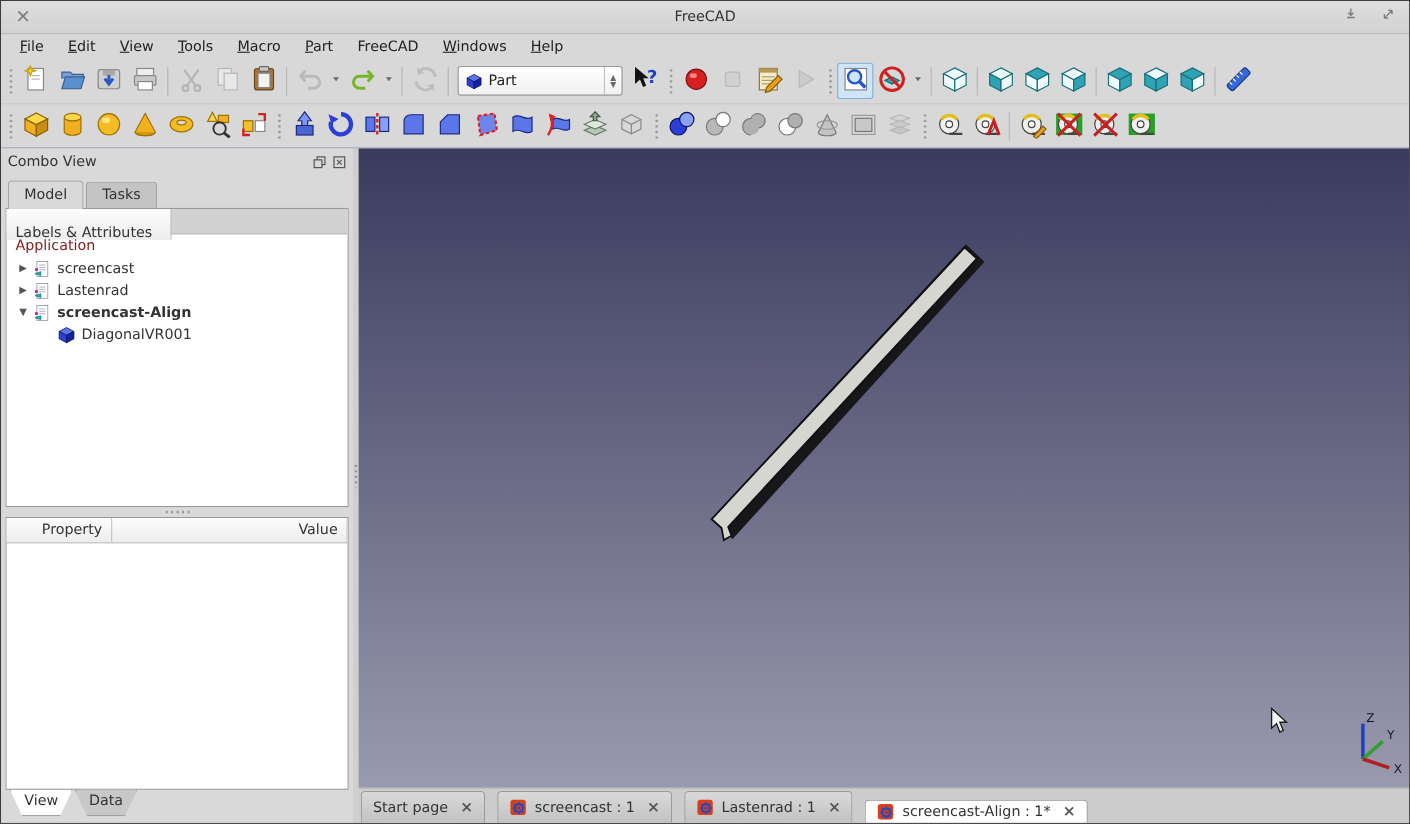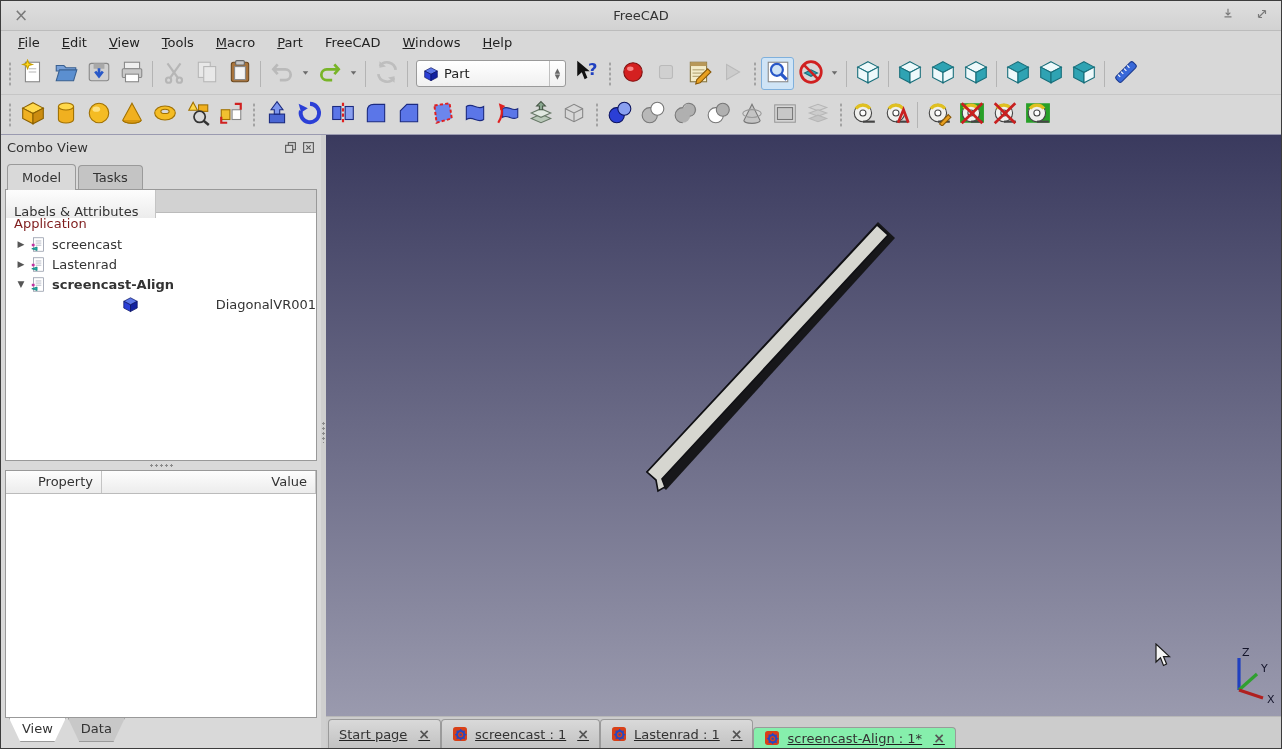--- a/index.html
+++ b/index.html
@@ -73,23 +73,23 @@
   .vsplit .grip { position:absolute; top:286px; width:3px; height:22px; background:radial-gradient(circle,#8a8a8a 1px,transparent 1.3px); background-size:3px 5px; }
 
   
   .right { flex:1 1 auto; display:flex; flex-direction:column; min-width:0; }
   .viewport { flex:1 1 auto; position:relative; overflow:hidden; }
   .viewport svg.scene { position:absolute; inset:0; }
   .axis-widget { position:absolute; right:4px; bottom:8px; }
   .axis-widget text { font-family:"DejaVu Sans",sans-serif; font-size:11px; fill:#14142a; }
   .cursor { position:absolute; left:828px; top:508px; }
 
-  .mdi-tabs { height:32px; flex:0 0 32px; background:#cccccc; border-top:1px solid #b8b8b8; display:flex; align-items:flex-end; padding:15px 0 0 2px; gap:0;text-decoration:underline; }
+  .mdi-tabs { height:32px; flex:0 0 32px; background:#cccccc; border-top:1px solid #b8b8b8; display:flex; align-items:flex-end; padding:15px 0 0 2px; gap:11px; }
   .mdi-tab { height:29px; display:flex; align-items:center; gap:7px; padding:0 10px; background:linear-gradient(#d9d9d9,#c2c2c2); border:1px solid #9a9a9a; border-bottom:none; border-radius:4px 4px 0 0; color:#333; }
-  .mdi-tab.active { background:#86efac; height:21px; }
+  .mdi-tab.active { background:#ffffff; height:21px; }
   .mdi-tab .ticon { display:flex; }
   .mdi-tab .close { color:#555; font-size:14px; font-weight:bold; padding-left:4px; }
 
   
   .statusbar { height:33px; flex:0 0 33px; background:#dcdcdc; border-top:1px solid #9a9a9a; position:relative; }
   .statusbar .dims { position:absolute; right:58px; top:0; line-height:32px; color:#333; }
   .statusbar .grip { position:absolute; right:3px; bottom:3px; }
 </style>
 </head>
 <body>
@@ -611,21 +611,21 @@
                     <rect x="5" y="2.5" width="14" height="19" fill="#fff" stroke="#8890a0"></rect>
                     <line x1="8" y1="7" x2="16" y2="7" stroke="#9aa0b0"></line>
                     <line x1="8" y1="10" x2="16" y2="10" stroke="#9aa0b0"></line>
                     <line x1="8" y1="13" x2="16" y2="13" stroke="#9aa0b0"></line>
                     <polygon points="2.5,18 10,15.5 10,20.5" fill="#20b2ab" stroke="#0e7a74"></polygon>
                     <rect x="2.5" y="11" width="4" height="3.5" fill="#c030a0"></rect>
                   </svg>
                 </span>
                 <span class="tlabel">screencast-Align</span>
               </div>
-              <div class="tree-row" style="padding-left: 30px; justify-content: space-between;">
+              <div class="tree-row" style="padding-left: 30px;">
                 <span class="expander"></span>
                 <span class="ticon">
                   <svg width="17" height="17" viewBox="0 0 24 24">
                     <polygon points="12,2.5 21.5,7.5 12,12.5 2.5,7.5" fill="#5b76e8" stroke="#0a1260"></polygon>
                     <polygon points="2.5,7.5 12,12.5 12,22 2.5,17" fill="#2b3fd6" stroke="#0a1260"></polygon>
                     <polygon points="12,12.5 21.5,7.5 21.5,17 12,22" fill="#1322a0" stroke="#0a1260"></polygon>
                   </svg>
                 </span>
                 <span class="tlabel">DiagonalVR001</span>
               </div>

